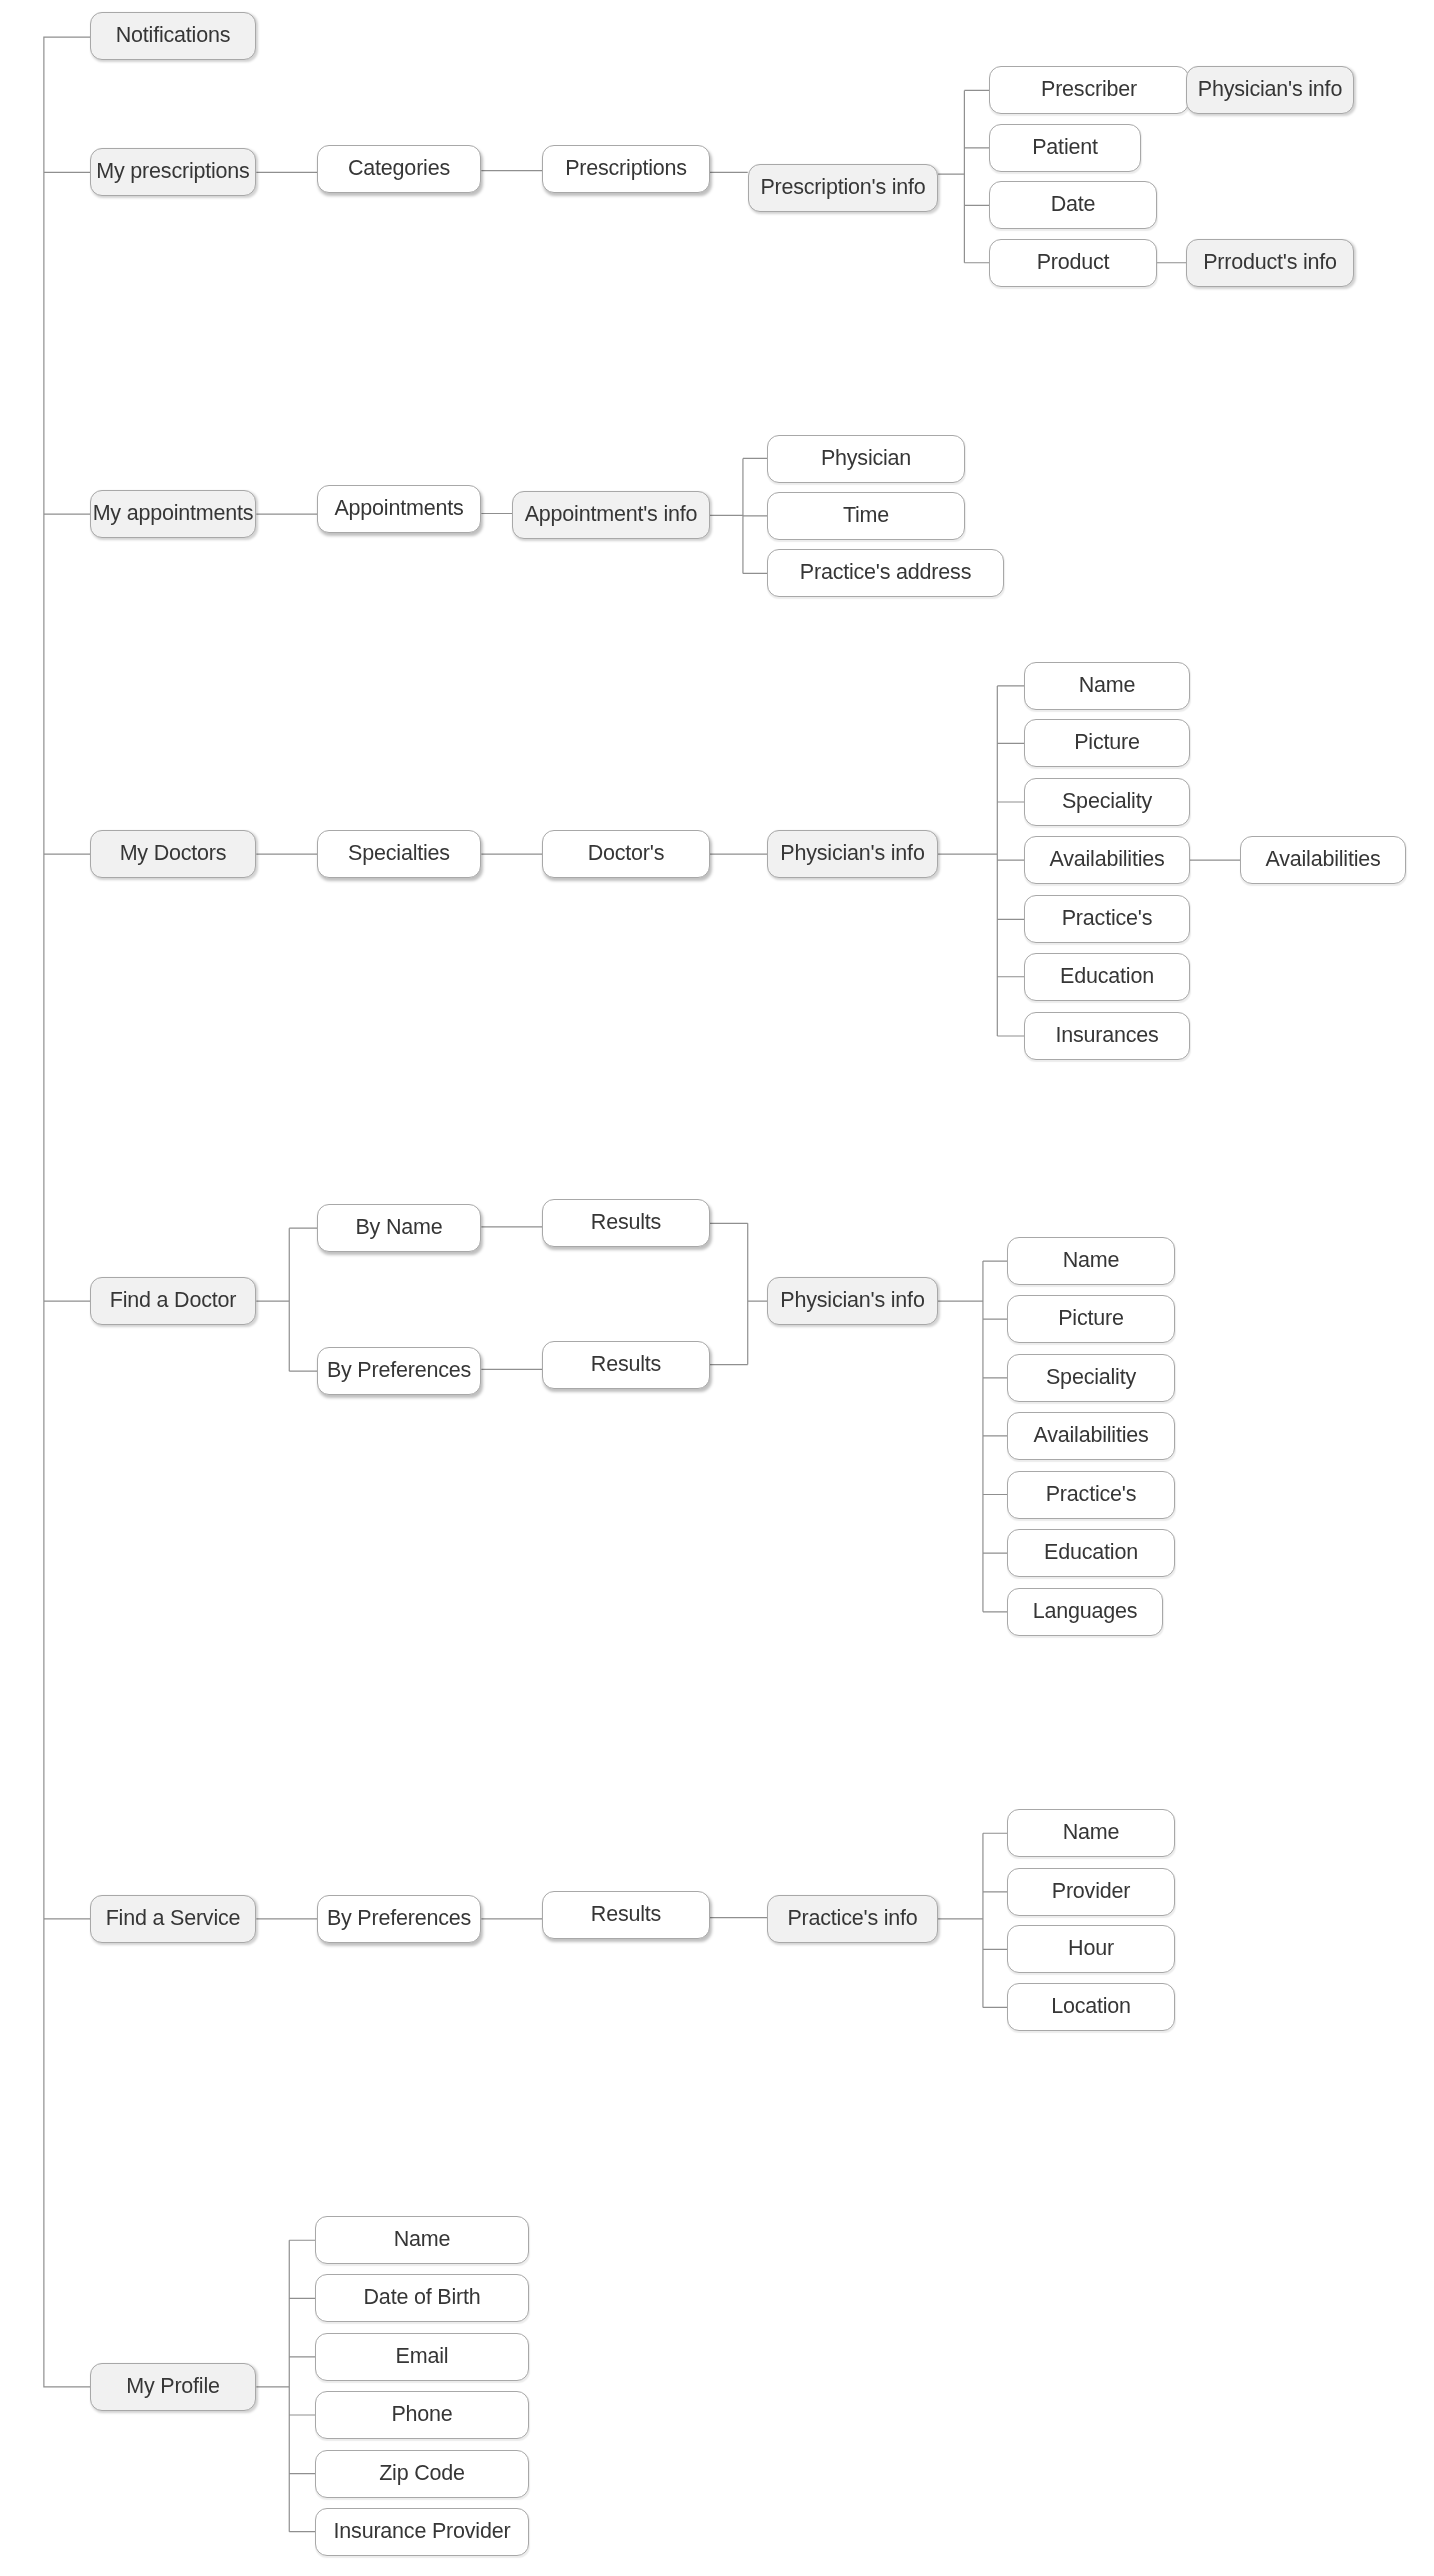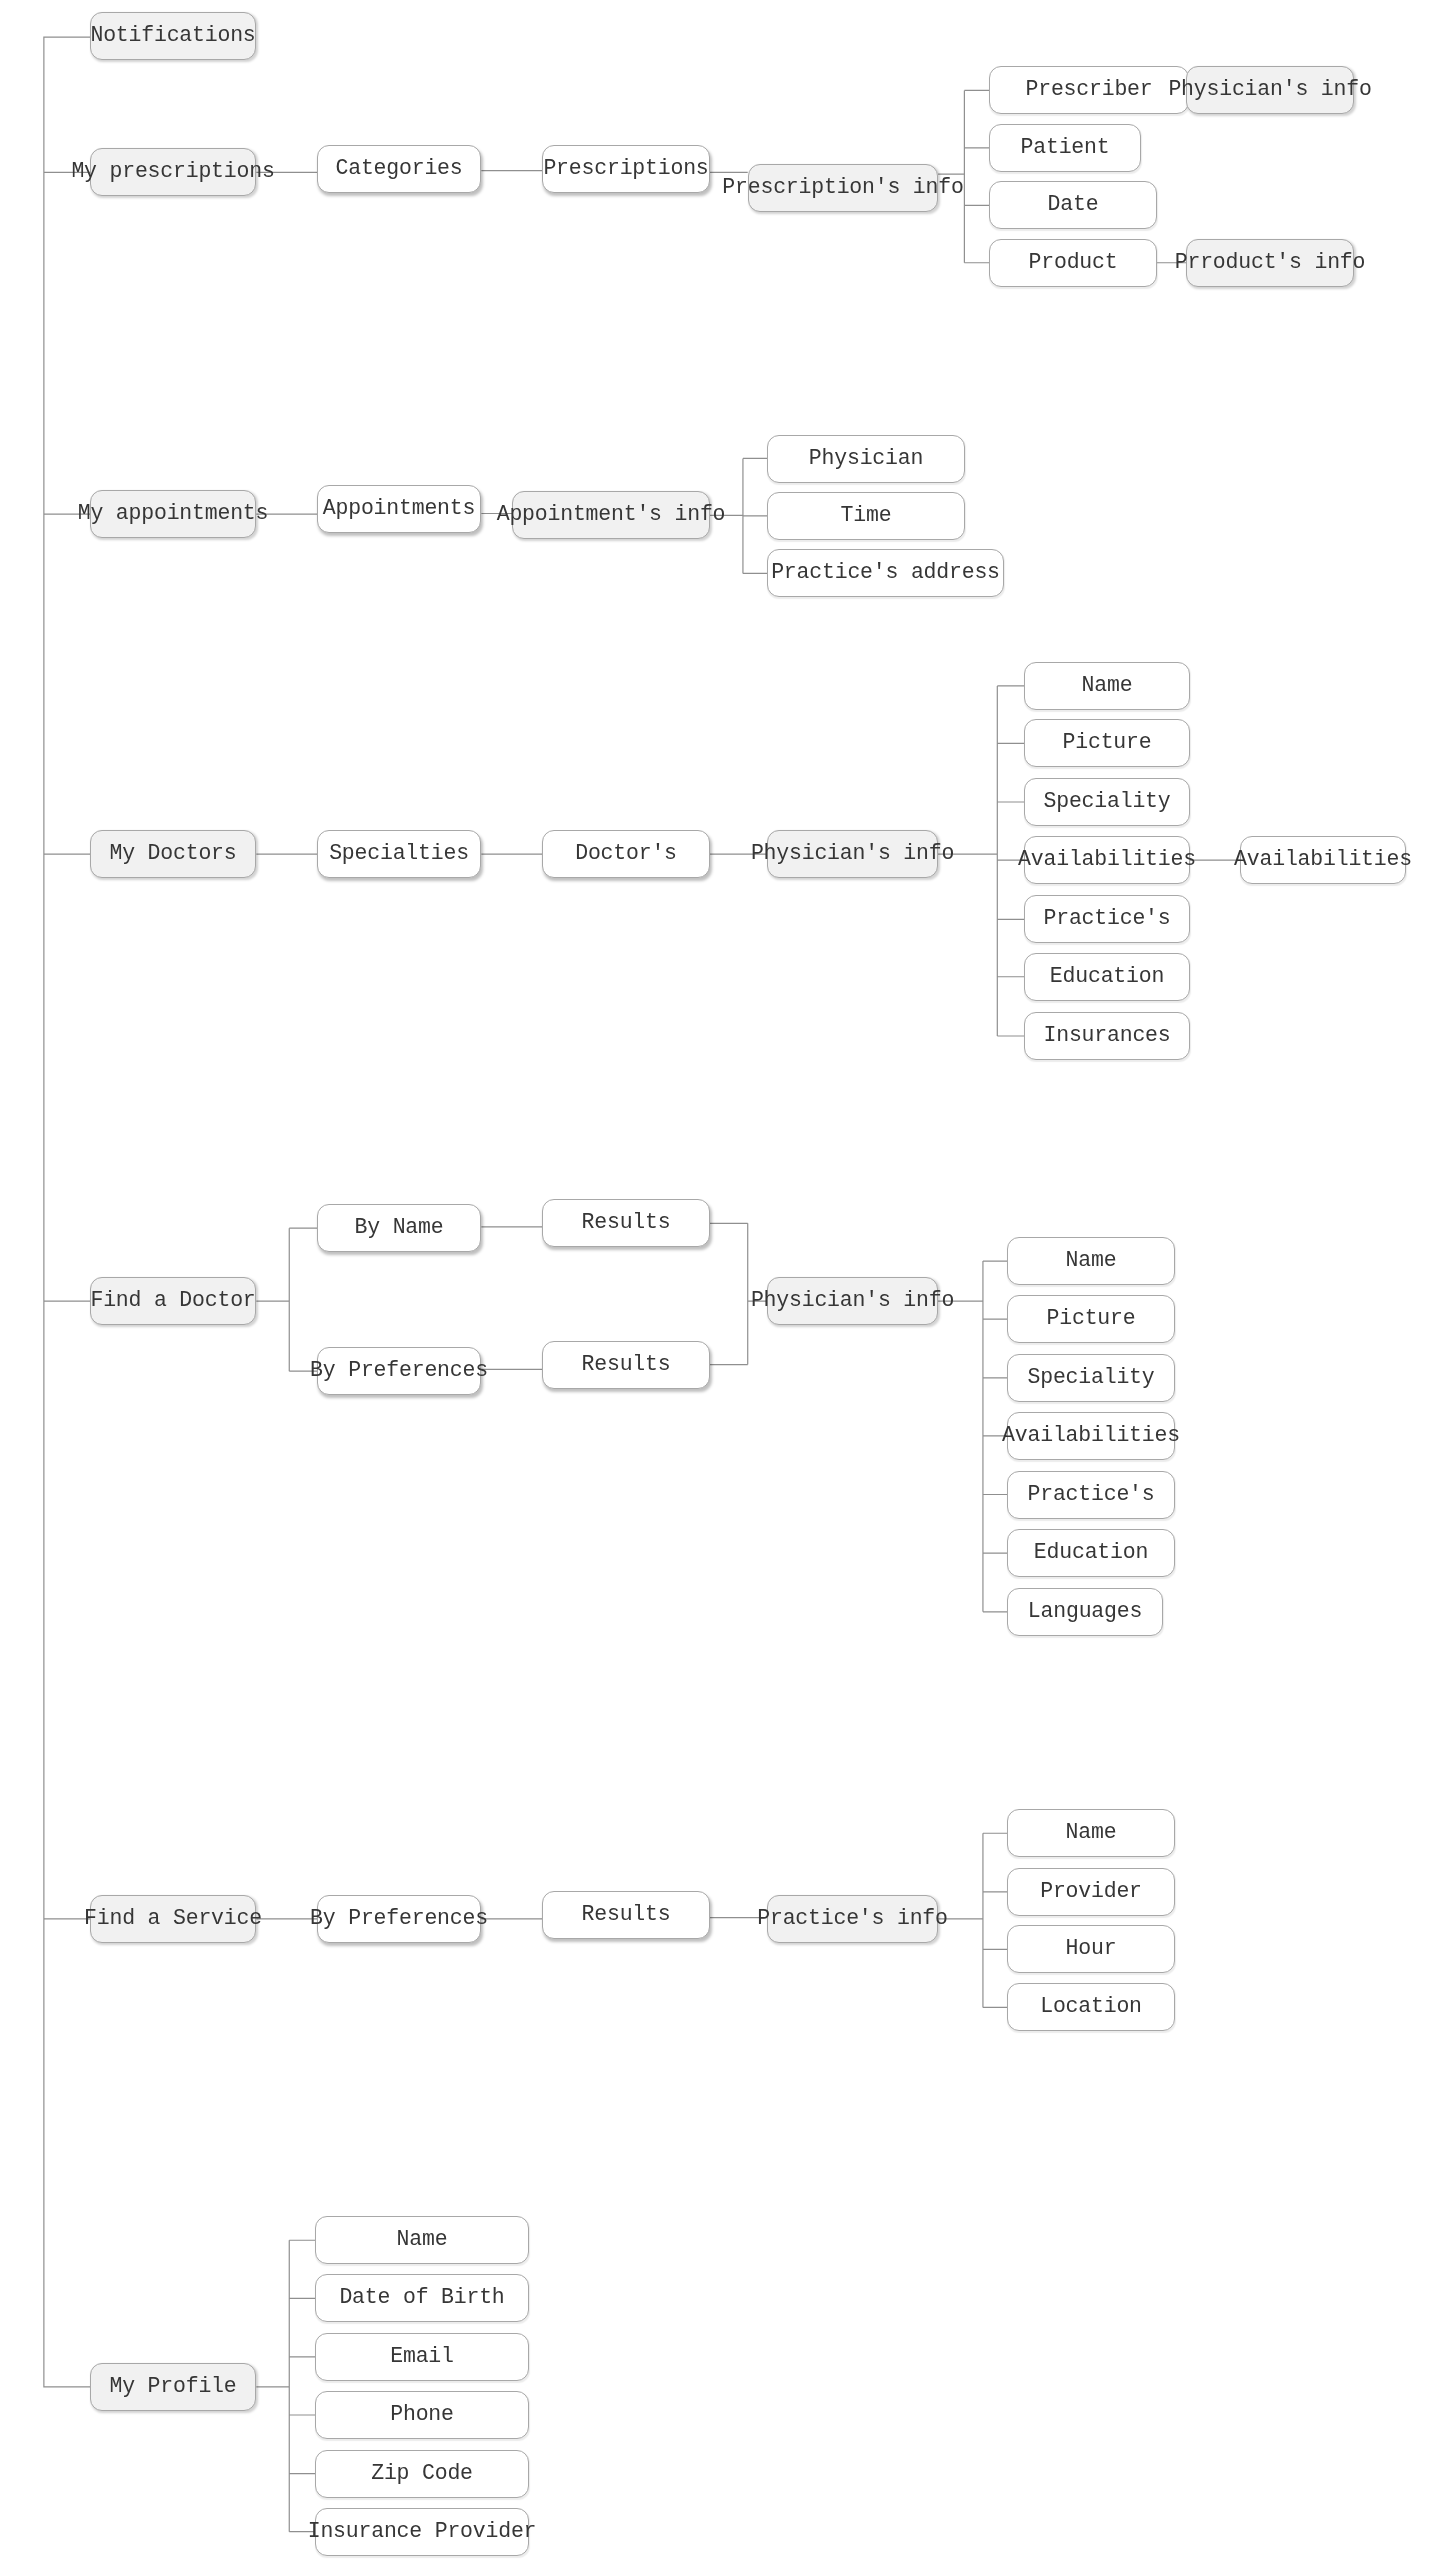--- a/index.html
+++ b/index.html
@@ -1,19 +1,19 @@
 <!DOCTYPE html>
 <html style="font-size:9.6px"><head>
 <meta charset="utf-8">
 <title>Diagram</title>
 <style>
   html,body{margin:0;padding:0;background:#ffffff;}
   .canvas{
     position:relative;width:1435px;height:2576px;background:#ffffff;
-    font-family:Liberation Mono, monospace;
+    font-family:Liberation Sans, sans-serif;
     --line:#8f8f8f; --border:#a8a8a8; --gray-fill:#f1f1f1; --text:#363636;
   }
   svg.connectors{position:absolute;left:0;top:0;width:1435px;height:2576px;}
   svg.connectors path{fill:none;stroke:var(--line);stroke-width:2px;}
   .node{
     position:absolute;box-sizing:border-box;height:48px;
     display:flex;align-items:center;justify-content:center;
     border:1.2px solid var(--border);border-radius:12px;background:#ffffff;
     color:var(--text);font-size:21.5px;line-height:1;white-space:nowrap;
     letter-spacing:-0.2px;

